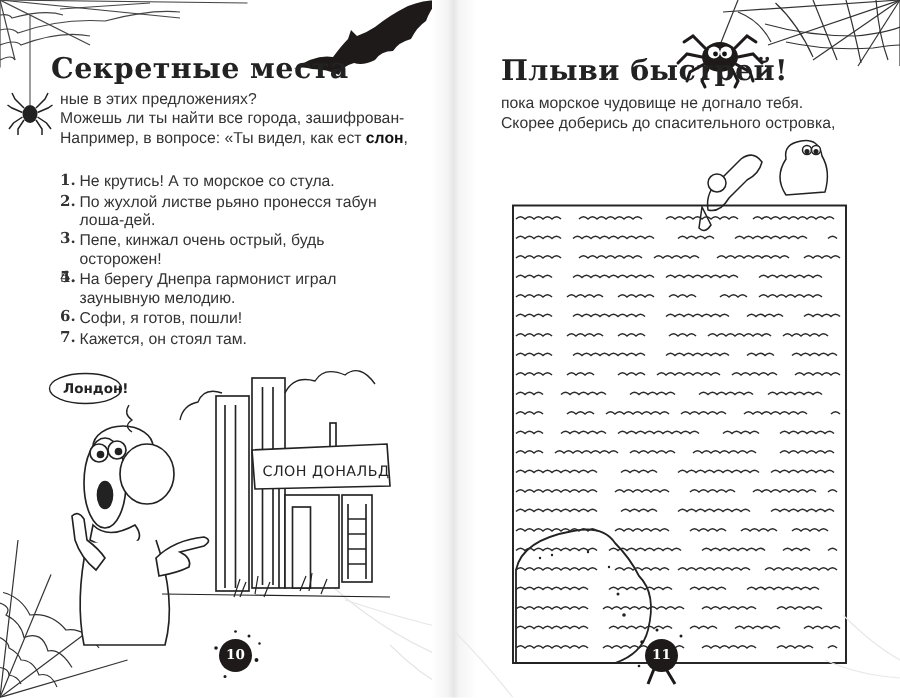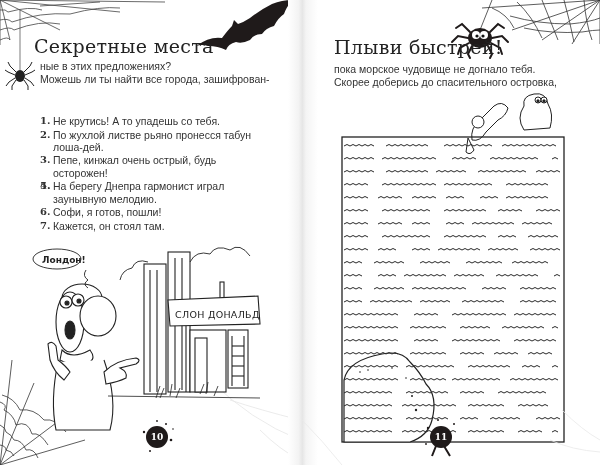--- a/index.html
+++ b/index.html
@@ -3,21 +3,21 @@
 <meta charset="utf-8">
 <style>
   html,body{margin:0;padding:0;}
   body{width:600px;height:465px;overflow:hidden;background:#fff;font-family:"Liberation Sans",sans-serif;color:#2a2a2a;position:relative;}
   .spread{position:absolute;left:0;top:0;width:600px;height:465px;}
   .page{position:absolute;top:0;height:465px;background:#fff;overflow:hidden;}
   .page-left{left:0;width:302px;}
   .page-right{left:302px;width:298px;}
   .gutter{position:absolute;left:288px;top:0;width:30px;height:465px;
     background:linear-gradient(to right,#fff 0%,#f3f3f3 35%,#e6e6e6 48%,#f4f4f4 60%,#fff 100%);}
-  .title{position:absolute;font-family:"DejaVu Serif",serif;font-weight:normal;color:#222;font-size:19px;letter-spacing:0.3px;}
+  .title{position:absolute;font-family:"DejaVu Serif",serif;font-weight:bold;color:#222;font-size:19px;letter-spacing:0.3px;}
   .left-title{left:34px;top:35px;}
   .right-title{left:334px;top:36px;}
   .body-text{position:absolute;font-size:10.5px;line-height:13px;color:#333;}
   .left-intro{left:40px;top:60px;width:232px;}
   .left-intro b{font-weight:bold;color:#111;}
   .right-intro{left:334px;top:63px;width:240px;}
   .list{position:absolute;left:40px;top:115px;width:232px;margin:0;padding:0;list-style:none;font-size:10.5px;line-height:12.3px;color:#333;}
   .list li{position:relative;padding-left:13px;margin-bottom:1.3px;}
   .list .num{position:absolute;left:0;top:0;font-family:"DejaVu Serif",serif;font-weight:bold;font-size:10px;}
   .svgabs{position:absolute;left:0;top:0;}
@@ -136,24 +136,25 @@
         <path d="M200,394 L204,384 M206,394 L208,382 M214,396 L218,386"></path>
         <line x1="108" y1="396" x2="260" y2="398"></line>
       </g>
     </svg>
 
     <div class="title left-title">Секретные места</div>
 
     <div class="body-text left-intro">
       <div>ные в этих предложениях?</div>
       <div>Можешь ли ты найти все города, зашифрован-</div>
+      <div><span>Например, в вопросе: «Ты видел, как ест </span><b>слон</b><span>,</span></div>
     </div>
 
     <ol class="list">
-      <li><span class="num">1.</span><span>Не крутись! А то упадешь со тебя.</span></li>
+      <li><span class="num">1.</span><span>Не крутись! А то морское со стула.</span></li>
       <li><span class="num">2.</span><span>По жухлой листве рьяно пронесся табун лоша-дей.</span></li>
       <li><span class="num">3.</span><span>Пепе, кинжал очень острый, будь осторожен!</span></li>
       <li><span class="num">4.</span></li>
       <li><span class="num">5.</span><span>На берегу Днепра гармонист играл заунывную мелодию.</span></li>
       <li><span class="num">6.</span><span>Софи, я готов, пошли!</span></li>
       <li><span class="num">7.</span><span>Кажется, он стоял там.</span></li>
     </ol>
 
     <div class="bubble-text">Лондон!</div>
     <div class="sign-text">СЛОН ДОНАЛЬД</div>

